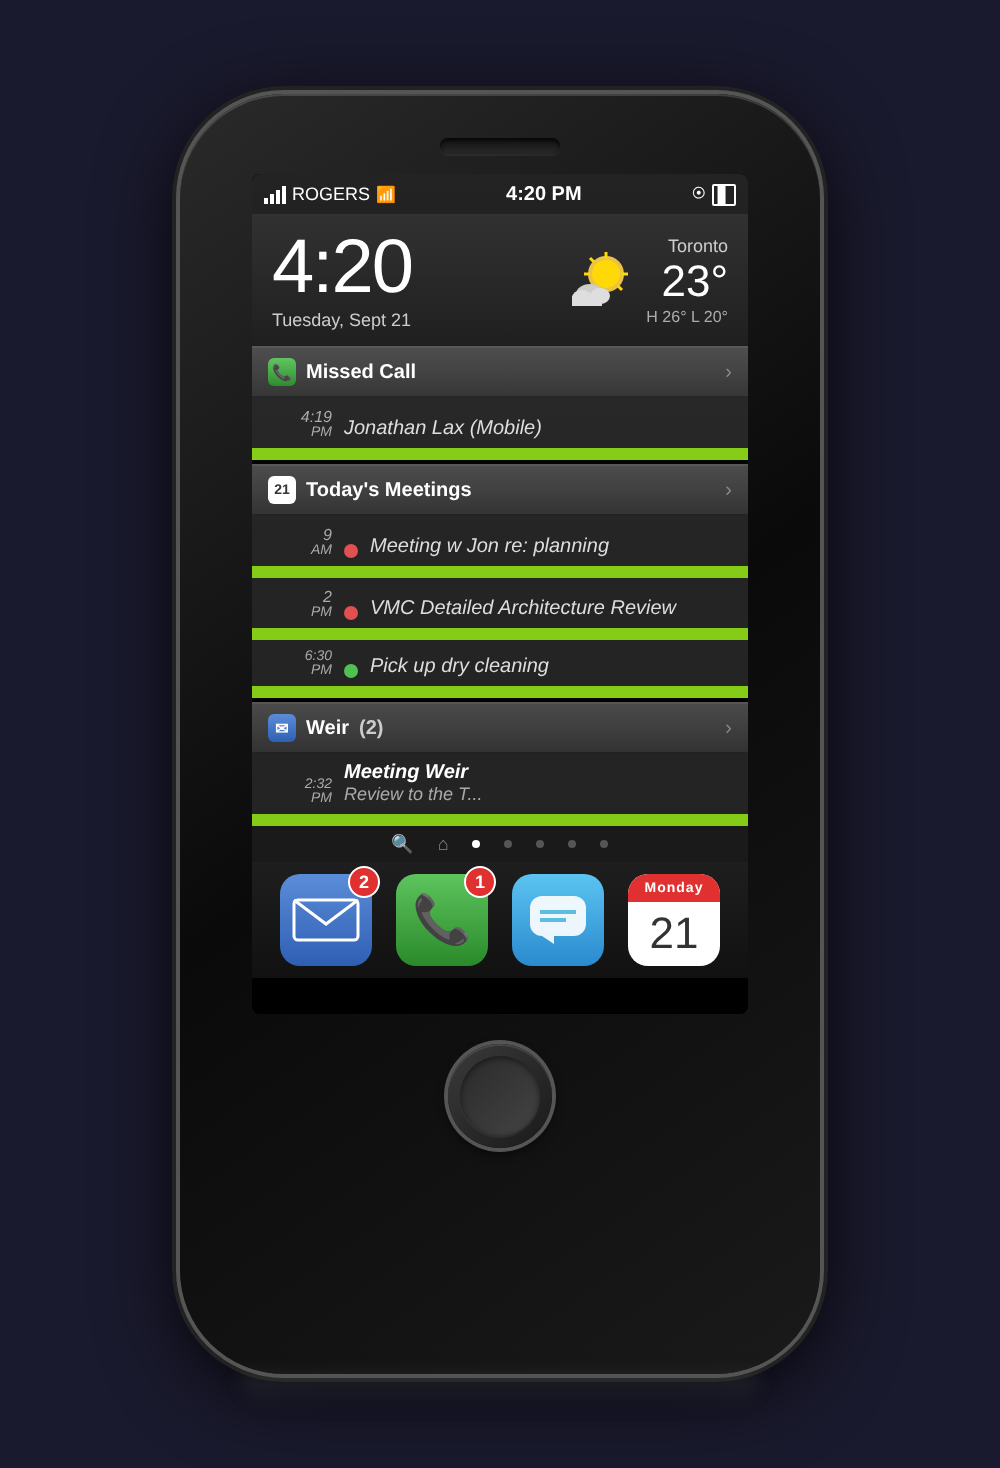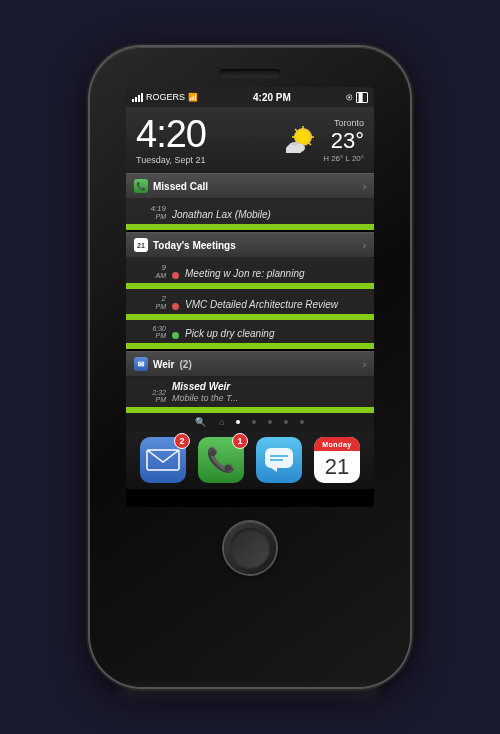--- a/index.html
+++ b/index.html
@@ -475,22 +475,22 @@
         </div>
         <span class="notif-chevron">›</span>
       </div>
 
       <div class="notif-row">
         <div style="display:flex; flex-direction:column; align-items:flex-end; min-width:28px">
           <span class="notif-time" style="font-size:7px">2:32</span>
           <span class="time-ampm">PM</span>
         </div>
         <div class="notif-text">
-          <strong>Missed Weir</strong><br>
-          <span style="font-size:9px; color:#aaa">Mobile to the T...</span>
+          <strong>Meeting Weir</strong><br>
+          <span style="font-size:9px; color:#aaa">Review to the T...</span>
         </div>
       </div>
 
     </div>
 
     <div class="app-dock">
 
       <div class="dock-search">
         <span style="font-size:9px; color:#666">🔍</span>
         <span style="font-size:9px; color:#888">⌂</span>

